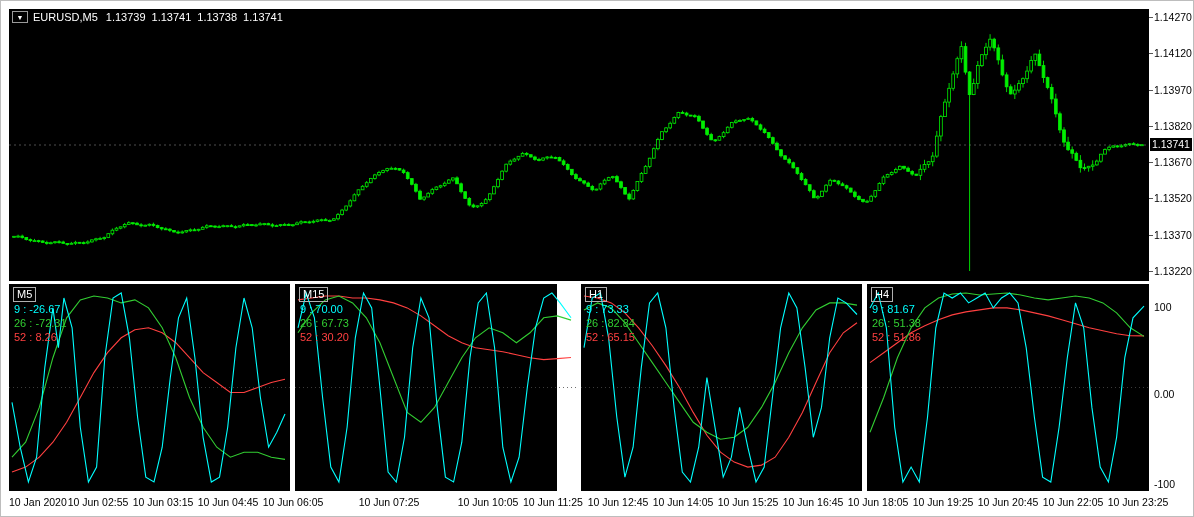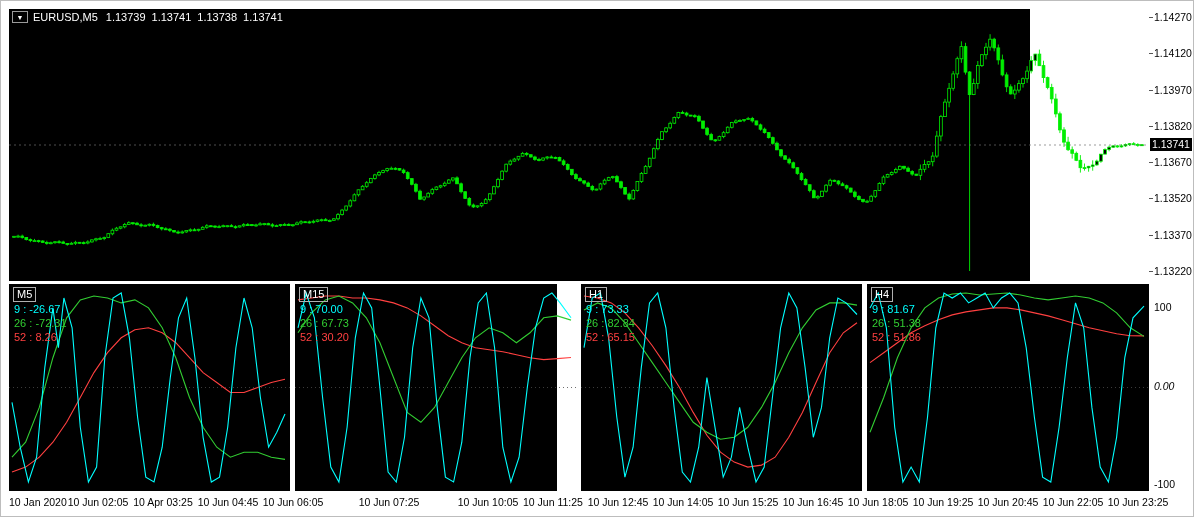--- a/index.html
+++ b/index.html
@@ -1,19 +1,19 @@
 <!DOCTYPE html>
 <html><head>
 <meta charset="utf-8">
 <style>
   *{box-sizing:border-box;margin:0;padding:0}
   html,body{background:#ffffff}
   body{font-family:"Liberation Sans",sans-serif}
   .terminal{position:relative;width:1194px;height:517px;background:#ffffff;overflow:hidden;border:1px solid #bdbdbd}
-  .main-chart{position:absolute;left:8px;top:8px;width:1021px;height:272px;background:#000000}
+  .main-chart{position:absolute;left:8px;top:8px;width:1140px;height:272px;background:#000000}
   .main-chart svg{position:absolute;left:0;top:0}
   .ohlc-bar{position:absolute;left:3px;top:2px;display:flex;align-items:center;color:#ffffff;font-size:11px;z-index:5}
   .dd-btn{width:16px;height:12px;border:1px solid #9a9a9a;display:flex;align-items:center;justify-content:center;background:#000;cursor:pointer;margin-right:5px}
   .dd-arrow{color:#ffffff;font-size:7px;line-height:1}
   .sym{margin-right:8px;white-space:nowrap}
   .q{margin-right:6px;white-space:nowrap}
   .scale-label{position:absolute;font-size:10.5px;color:#000;white-space:nowrap;line-height:12px}
   .tick{position:absolute;width:4px;height:1px;background:#555}
   .price-tag{position:absolute;background:#000;color:#fff;font-size:10.5px;line-height:13px;padding:0 2px;white-space:nowrap;z-index:6}
   .panel{position:absolute;top:283px;height:207px;background:#000000}
@@ -655,25 +655,25 @@
         <polyline points="3.0,78.6 16.7,68.7 30.4,58.7 44.1,48.8 57.8,41.8 71.5,35.8 85.2,30.9 98.9,27.9 112.6,25.9 126.3,23.9 140.0,23.9 153.7,25.9 167.4,28.9 181.1,31.9 194.8,35.8 208.5,39.8 222.2,43.8 235.9,46.8 249.6,49.8 263.3,51.8 277.0,51.9" fill="none" stroke="#FF4040" stroke-width="1.1"></polyline>
         <polyline points="3.0,148.3 16.7,113.5 30.4,73.7 44.1,43.8 57.8,23.9 71.5,14.0 85.2,10.0 98.9,9.0 112.6,11.0 126.3,10.0 140.0,9.0 153.7,11.0 167.4,14.0 181.1,15.9 194.8,14.0 208.5,12.0 222.2,14.0 235.9,18.9 249.6,28.9 263.3,43.8 277.0,52.4" fill="none" stroke="#32CD32" stroke-width="1.1"></polyline>
         <polyline points="3.0,23.9 11.2,9.0 19.4,43.8 27.7,143.3 35.9,198.0 44.1,183.1 52.3,198.0 60.5,133.3 68.8,43.8 77.0,9.0 85.2,14.0 93.4,9.0 101.6,18.9 109.9,14.0 118.1,9.0 126.3,23.9 134.5,14.0 142.7,9.0 151.0,18.9 159.2,63.7 167.4,133.3 175.6,193.1 183.8,198.0 192.1,143.3 200.3,73.7 208.5,18.9 216.7,43.8 224.9,123.4 233.2,183.1 241.4,198.0 249.6,153.3 257.8,73.7 266.0,33.8 277.0,22.2" fill="none" stroke="#00FFFF" stroke-width="1.1"></polyline>
       </svg>
       <div class="panel-chip">H4</div>
       <div class="panel-row" style="top: 19px; color: rgb(0, 255, 255);">9 : 81.67</div>
       <div class="panel-row" style="top: 33px; color: rgb(50, 205, 50);">26 : 51.38</div>
       <div class="panel-row" style="top: 47px; color: rgb(255, 64, 64);">52 : 51.86</div>
     </div>
     <div class="osc-label" style="top: 300px;">100</div>
-    <div class="osc-label" style="top: 379px; font-style: italic;">0.00</div>
+    <div class="osc-label" style="top: 387px;">0.00</div>
     <div class="osc-label" style="top: 477px;">-100</div>
     <div class="time-label first" style="left: 8px;">10 Jan 2020</div>
-    <div class="time-label" style="left: 97px;">10 Jun 02:05</div>
-    <div class="time-label" style="left: 162px;">10 Apr 03:25</div>
+    <div class="time-label" style="left: 97px;">10 Jun 02:55</div>
+    <div class="time-label" style="left: 162px;">10 Jun 03:15</div>
     <div class="time-label" style="left: 227px;">10 Jun 04:45</div>
     <div class="time-label" style="left: 292px;">10 Jun 06:05</div>
     <div class="time-label" style="left: 357px; margin-left: 31px;">10 Jun 07:25</div>
     <div class="time-label" style="left: 404px; margin-top: 20px;">10 Jun 08:45</div>
     <div class="time-label" style="left: 487px;">10 Jun 10:05</div>
     <div class="time-label" style="left: 552px;">10 Jun 11:25</div>
     <div class="time-label" style="left: 617px;">10 Jun 12:45</div>
     <div class="time-label" style="left: 682px; text-align: center;">10 Jun 14:05</div>
     <div class="time-label" style="left: 747px;">10 Jun 15:25</div>
     <div class="time-label" style="left: 812px;">10 Jun 16:45</div>

